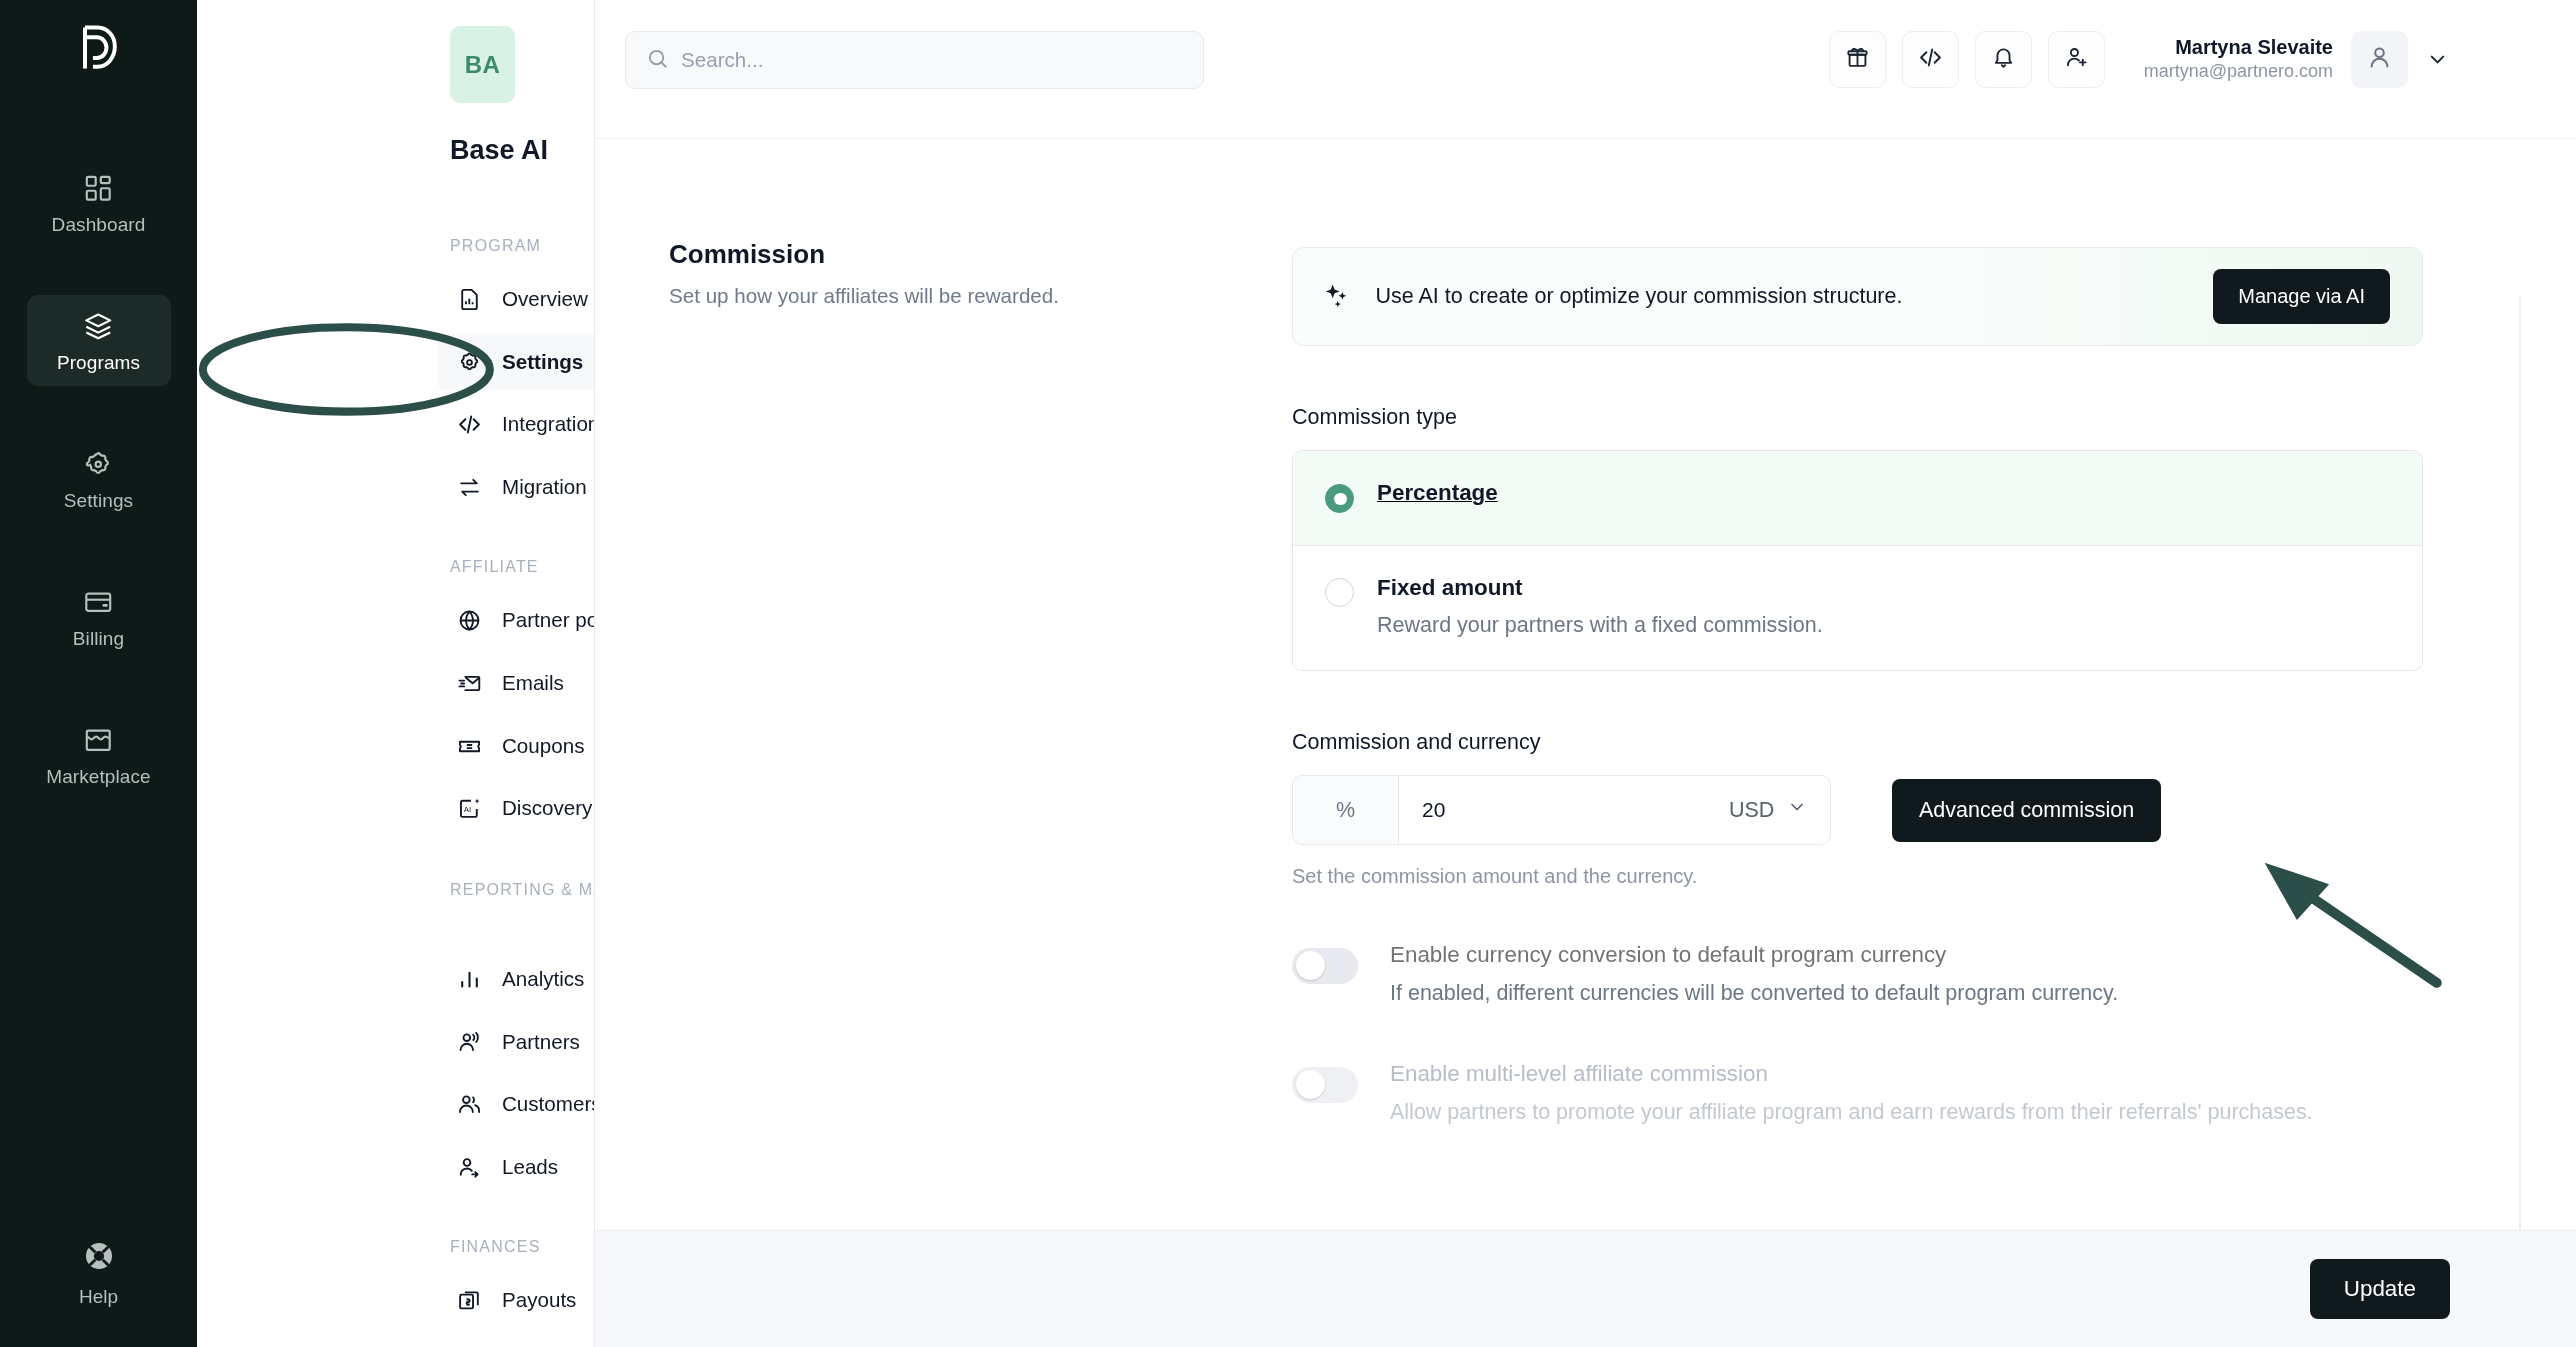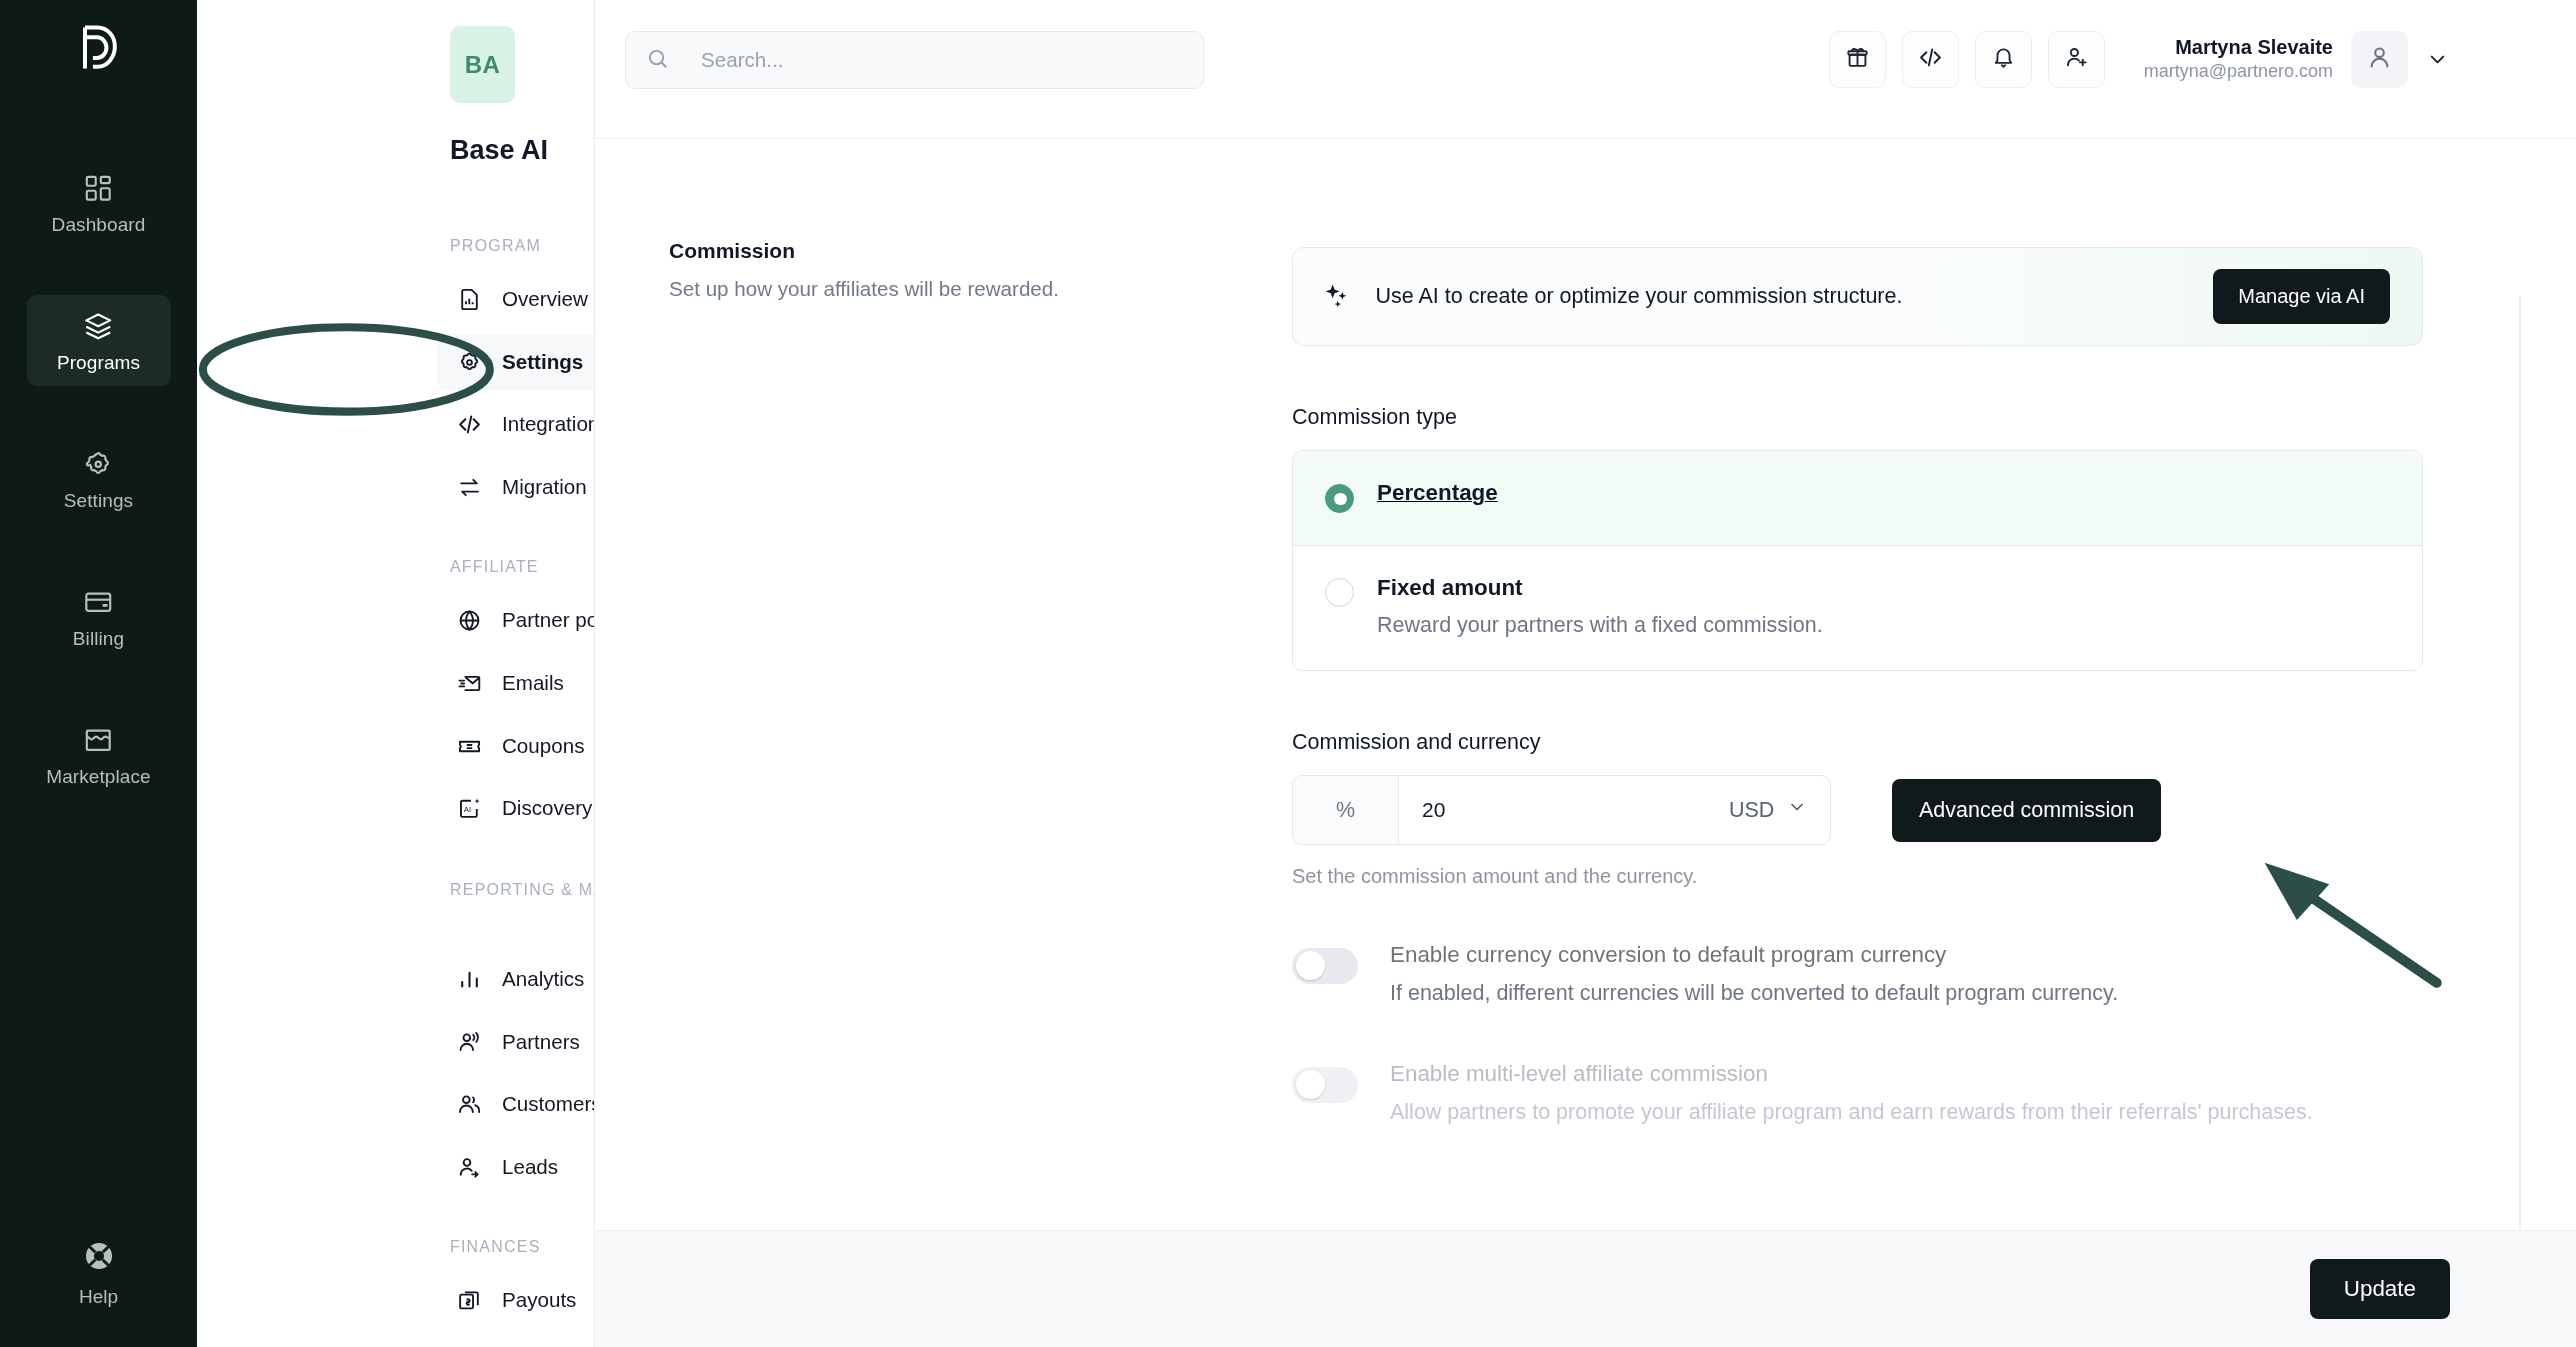--- a/index.html
+++ b/index.html
@@ -90,21 +90,21 @@
   }
   .topbar {
     position: absolute; left: 0; top: 0; right: 0; height: 139px;
     border-bottom: 0.9px solid #eceef2;
     background: #fff;
   }
   .search-box {
     position: absolute; left: 30px; top: 31px;
     width: 579px; height: 58px;
     background: #f8f9fb; border: 0.9px solid #e7eaf0; border-radius: 10px;
-    display: flex; align-items: center; gap: 32px; padding: 0 20px;
+    display: flex; align-items: center; gap: 12px; padding: 0 20px;
     cursor: text;
   }
   .search-ph { font-size: 20.6px; color: #9aa1ae; }
   .top-actions {
     position: absolute; right: 127px; top: 30.5px;
     display: flex; align-items: center; gap: 16px;
   }
   .icon-btn {
     width: 57px; height: 57px; border-radius: 10px;
     border: 0.9px solid #eceef2; background: #fdfdfe;
@@ -121,21 +121,21 @@
     width: 57px; height: 57px; border-radius: 10px; background: #f2f4f7;
     display: flex; align-items: center; justify-content: center; cursor: pointer;
   }
   .chev-btn { cursor: pointer; display:flex; align-items:center; }
 
   .content {
     position: absolute; left: 0; top: 140px; right: 0; bottom: 0;
     overflow: hidden;
   }
   .page-head { position: absolute; left: 74px; top: 99px; width: 556px; }
-  .page-title { font-size: 21px; font-weight: 700; color: #101828; }
+  .page-title { font-size: 26px; font-weight: 700; color: #101828; }
   .page-sub { font-size: 20.6px; color: #707a8a; margin-top: 14.4px; }
 
   .form-col { position: absolute; left: 697px; top: 81px; width: 1131px; }
 
   .ai-banner {
     height: 99px; border: 0.9px solid #e6ebe9; border-radius: 11.7px;
     background: linear-gradient(90deg, #fbfcfc 0%, #fafdfb 55%, #eef8f2 100%);
     display: flex; align-items: center; padding: 0 32px 0 29px;
     gap: 23px;
     margin-top: 26px;

